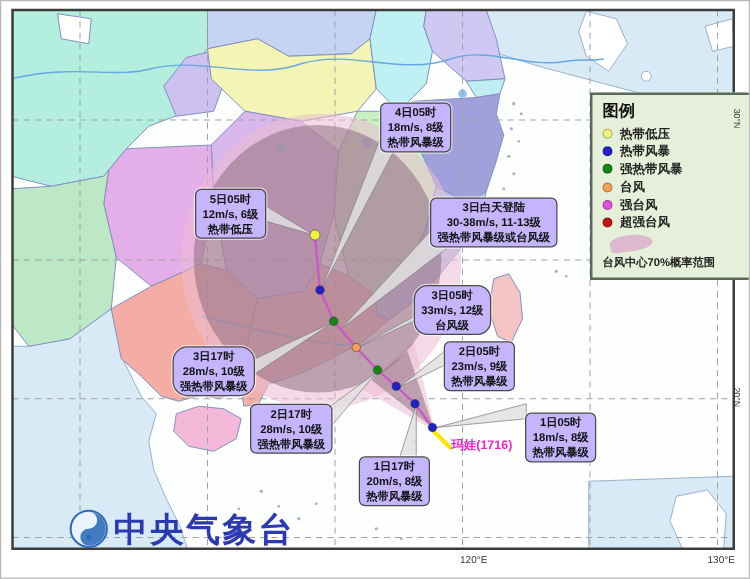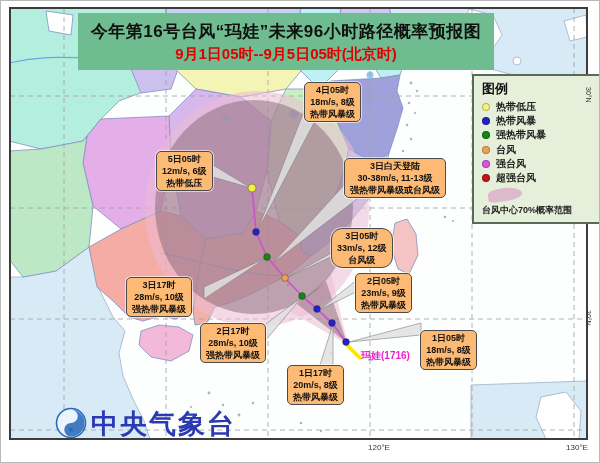--- a/index.html
+++ b/index.html
@@ -23,21 +23,21 @@
           padding:4px 6px 2px 8px;display:flex;flex-direction:column;}
   .legend .lg-title{font-size:13px;font-weight:bold;color:#111;margin-bottom:2px;}
   .lg-row{display:flex;align-items:center;height:14.2px;}
   .lg-dot{width:8px;height:8px;border-radius:50%;margin-right:6px;flex:0 0 auto;
           border:1px solid rgba(0,0,0,.25);box-sizing:border-box;}
   .lg-label{font-size:10px;color:#222;font-weight:bold;white-space:nowrap;}
   .lg-blob{width:34px;height:13px;background:#dcb9cd;border-radius:60% 90% 70% 30%;
            transform:rotate(-8deg);margin:3px 0 2px 6px;}
   .lg-cap{font-size:9px;color:#222;font-weight:bold;white-space:nowrap;margin-top:1px;}
   
-  .co{position:absolute;background:#fdba74;border:1px solid #4a4a4a;border-radius:5px;
+  .co{position:absolute;background:#c4b5fd;border:1px solid #4a4a4a;border-radius:5px;
       padding:1px 5px;text-align:center;font-size:9px;font-weight:bold;color:#111;
       line-height:12px;white-space:nowrap;box-shadow:0 0 0 1px rgba(255,255,255,.6);}
   .co span{display:block;}
   
   .ty-name{position:absolute;font-size:10px;font-weight:bold;white-space:nowrap;}
   
   .agency{position:absolute;left:90px;top:405px;font-size:27px;font-weight:bold;
           color:#2c3ab2;letter-spacing:2px;}
   .release{position:absolute;right:22px;top:413px;font-size:16px;font-weight:bold;color:#2222cc;}
   
@@ -167,24 +167,20 @@
           <circle cx="284" cy="277" r="3.4" fill="#f0a055" stroke="rgba(40,40,20,0.55)" stroke-width="0.7"></circle>
           <circle cx="266" cy="256" r="3.4" fill="#128812" stroke="rgba(40,40,20,0.55)" stroke-width="0.7"></circle>
           <circle cx="255" cy="231" r="3.4" fill="#2222cc" stroke="rgba(40,40,20,0.55)" stroke-width="0.7"></circle>
           <circle cx="251" cy="187" r="4" fill="#f2f23e" stroke="rgba(40,40,20,0.55)" stroke-width="0.7"></circle>
         </g>
     </g>
   </svg>
 
   <div class="frame"></div>
 
-  <div class="banner">
-    <div class="t1">今年第16号台风“玛娃”未来96小时路径概率预报图</div>
-    <div class="t2">9月1日05时--9月5日05时(北京时)</div>
-  </div>
 
   <div class="legend">
     <div class="lg-title">图例</div>
     <div class="lg-row">
       <span class="lg-dot" style="background: rgb(242, 242, 126);"></span>
       <span class="lg-label">热带低压</span>
       </div>
     <div class="lg-row">
       <span class="lg-dot" style="background: rgb(34, 34, 204);"></span>
       <span class="lg-label">热带风暴</span>
@@ -227,21 +223,21 @@
   <div class="co" style="left:199px;top:322px;">
     <span>2日17时</span>
     <span>28m/s, 10级</span>
     <span>强热带风暴级</span>
   </div>
   <div class="co" style="left:330px;top:227px;border-radius:11px;">
     <span>3日05时</span>
     <span>33m/s, 12级</span>
     <span>台风级</span>
   </div>
-  <div class="co" style="left:125px;top:276px;">
+  <div class="co" style="left:137px;top:276px;border-radius:12px;">
     <span>3日17时</span>
     <span>28m/s, 10级</span>
     <span>强热带风暴级</span>
   </div>
   <div class="co" style="left:303px;top:81px;">
     <span>4日05时</span>
     <span>18m/s, 8级</span>
     <span>热带风暴级</span>
   </div>
   <div class="co" style="left:155px;top:150px;">

